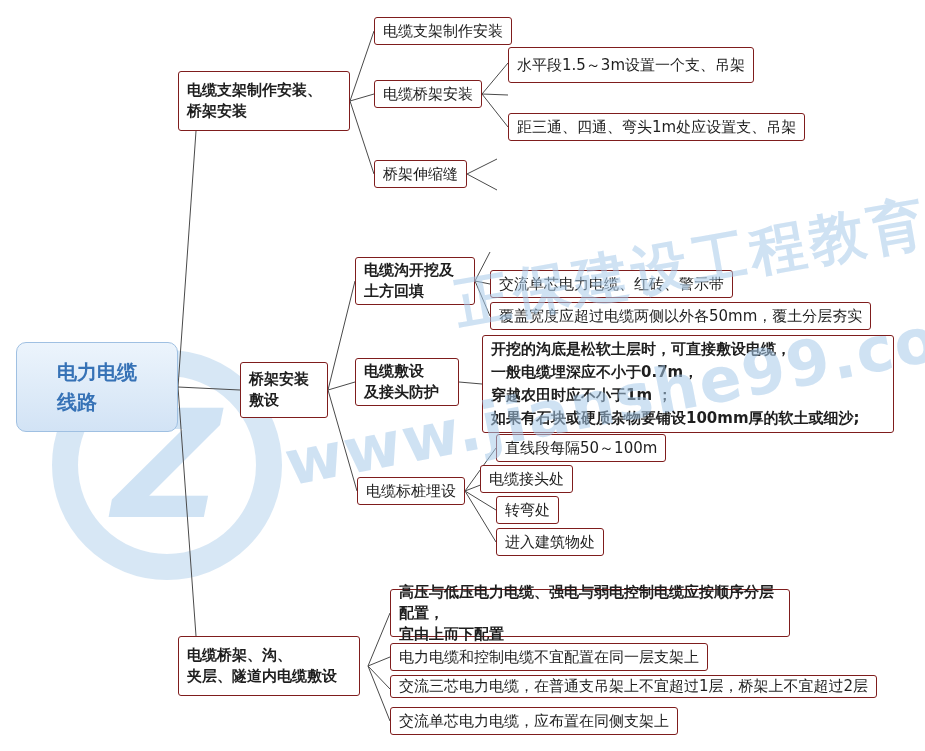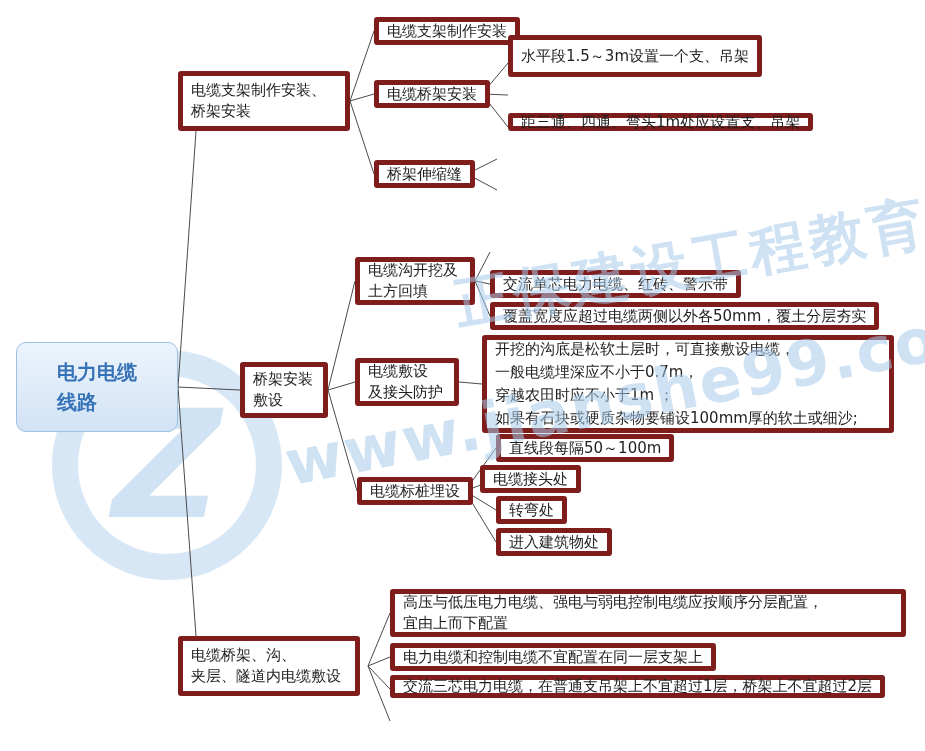--- a/index.html
+++ b/index.html
@@ -1,23 +1,23 @@
 <!DOCTYPE html>
 <html><head>
 <meta charset="utf-8">
 <style>
   * { margin:0; padding:0; box-sizing:border-box; }
   html,body { width:925px; height:751px; background:#ffffff;
     font-family:"DejaVu Sans","Liberation Sans",sans-serif; overflow:hidden; }
   #canvas { position:relative; width:925px; height:751px; background:#ffffff; }
 
-  .node { position:absolute; background:#ffffff; border:5px solid #7f1d1d;
+  .node { position:absolute; background:#ffffff; border:1px solid #7f1d1d;
     border-radius:3px; display:flex; align-items:center; padding:2px 8px;
     font-size:15px; color:#1e1e1e; white-space:nowrap; z-index:2; }
-  .ml { white-space:pre-line; line-height:21px; }
+  .ml { white-space:pre-line; line-height:21px;font-weight:bold; }
   .big { line-height:23px; }
   .root-node { background:linear-gradient(180deg,#ecf4fc,#d2e3f5);
     border:1px solid #9fc0e2; border-radius:10px; color:#3672b6;
     font-weight:bold; font-size:20px; line-height:30px;
     justify-content:center; text-align:left; }
 
   #links { position:absolute; left:0; top:0; z-index:1; }
 
   .wm-logo { position:absolute; left:52px; top:350px; width:230px; height:230px;
     border:26px solid rgba(176,208,236,.5); border-radius:50%; z-index:0;
@@ -72,22 +72,22 @@
       <line x1="368" y1="666" x2="390" y2="721" stroke="#4a4a4a" stroke-width="1"></line>
     </svg>
 
   <div class="node root-node ml" id="root" style="left:16px;top:342px;width:162px;height:90px">电力电缆
 线路</div>
 
   <div class="node ml" id="b1" style="left:178px;top:71px;width:172px;height:60px">电缆支架制作安装、
 桥架安装</div>
   <div class="node" id="b1c1" style="left:374px;top:17px;height:28px">电缆支架制作安装</div>
   <div class="node" id="b1c2" style="left:374px;top:80px;height:28px">电缆桥架安装</div>
-  <div class="node" id="b1c2g1" style="left:508px;top:35px;height:42px">水平段1.5～3m设置一个支、吊架</div>
-  <div class="node" id="b1c2g3" style="left:508px;top:113px;height:18px">距三通、四通、弯头1m处应设置支、吊架</div>
+  <div class="node" id="b1c2g1" style="left:508px;top:47px;height:36px">水平段1.5～3m设置一个支、吊架</div>
+  <div class="node" id="b1c2g3" style="left:508px;top:113px;height:28px">距三通、四通、弯头1m处应设置支、吊架</div>
   <div class="node" id="b1c3" style="left:374px;top:160px;height:28px">桥架伸缩缝</div>
 
   <div class="node ml" id="b2" style="left:240px;top:362px;width:88px;height:56px">桥架安装
 敷设</div>
   <div class="node ml" id="b2c1" style="left:355px;top:257px;width:120px;height:48px">电缆沟开挖及
 土方回填</div>
   <div class="node" id="b2c1g2" style="left:490px;top:270px;height:28px">交流单芯电力电缆、红砖、警示带</div>
   <div class="node" id="b2c1g3" style="left:490px;top:302px;height:28px">覆盖宽度应超过电缆两侧以外各50mm，覆土分层夯实</div>
   <div class="node ml" id="b2c2" style="left:355px;top:358px;width:104px;height:48px">电缆敷设
 及接头防护</div>
@@ -96,18 +96,19 @@
 穿越农田时应不小于1m ；
 如果有石块或硬质杂物要铺设100mm厚的软土或细沙;</div>
   <div class="node" id="b2c3" style="left:357px;top:477px;height:28px">电缆标桩埋设</div>
   <div class="node" id="b2c3g1" style="left:496px;top:434px;height:28px">直线段每隔50～100m</div>
   <div class="node" id="b2c3g2" style="left:480px;top:465px;height:28px">电缆接头处</div>
   <div class="node" id="b2c3g3" style="left:496px;top:496px;height:28px">转弯处</div>
   <div class="node" id="b2c3g4" style="left:496px;top:528px;height:28px">进入建筑物处</div>
 
   <div class="node ml" id="b3" style="left:178px;top:636px;width:182px;height:60px">电缆桥架、沟、
 夹层、隧道内电缆敷设</div>
-  <div class="node ml" id="b3c1" style="left:390px;top:589px;width:516px;height:48px">高压与低压电力电缆、强电与弱电控制电缆应按顺序分层配置，
+  <div class="node ml" id="b3c1" style="left:390px;top:589px;width:400px;height:48px">高压与低压电力电缆、强电与弱电控制电缆应按顺序分层配置，
 宜由上而下配置</div>
   <div class="node" id="b3c2" style="left:390px;top:643px;height:28px">电力电缆和控制电缆不宜配置在同一层支架上</div>
   <div class="node" id="b3c3" style="left:390px;top:675px;height:23px">交流三芯电力电缆，在普通支吊架上不宜超过1层，桥架上不宜超过2层</div>
+  <div class="node" id="b3c4" style="left:390px;top:707px;height:28px">交流单芯电力电缆，应布置在同侧支架上</div>
 
 </div>
 
 </body></html>

